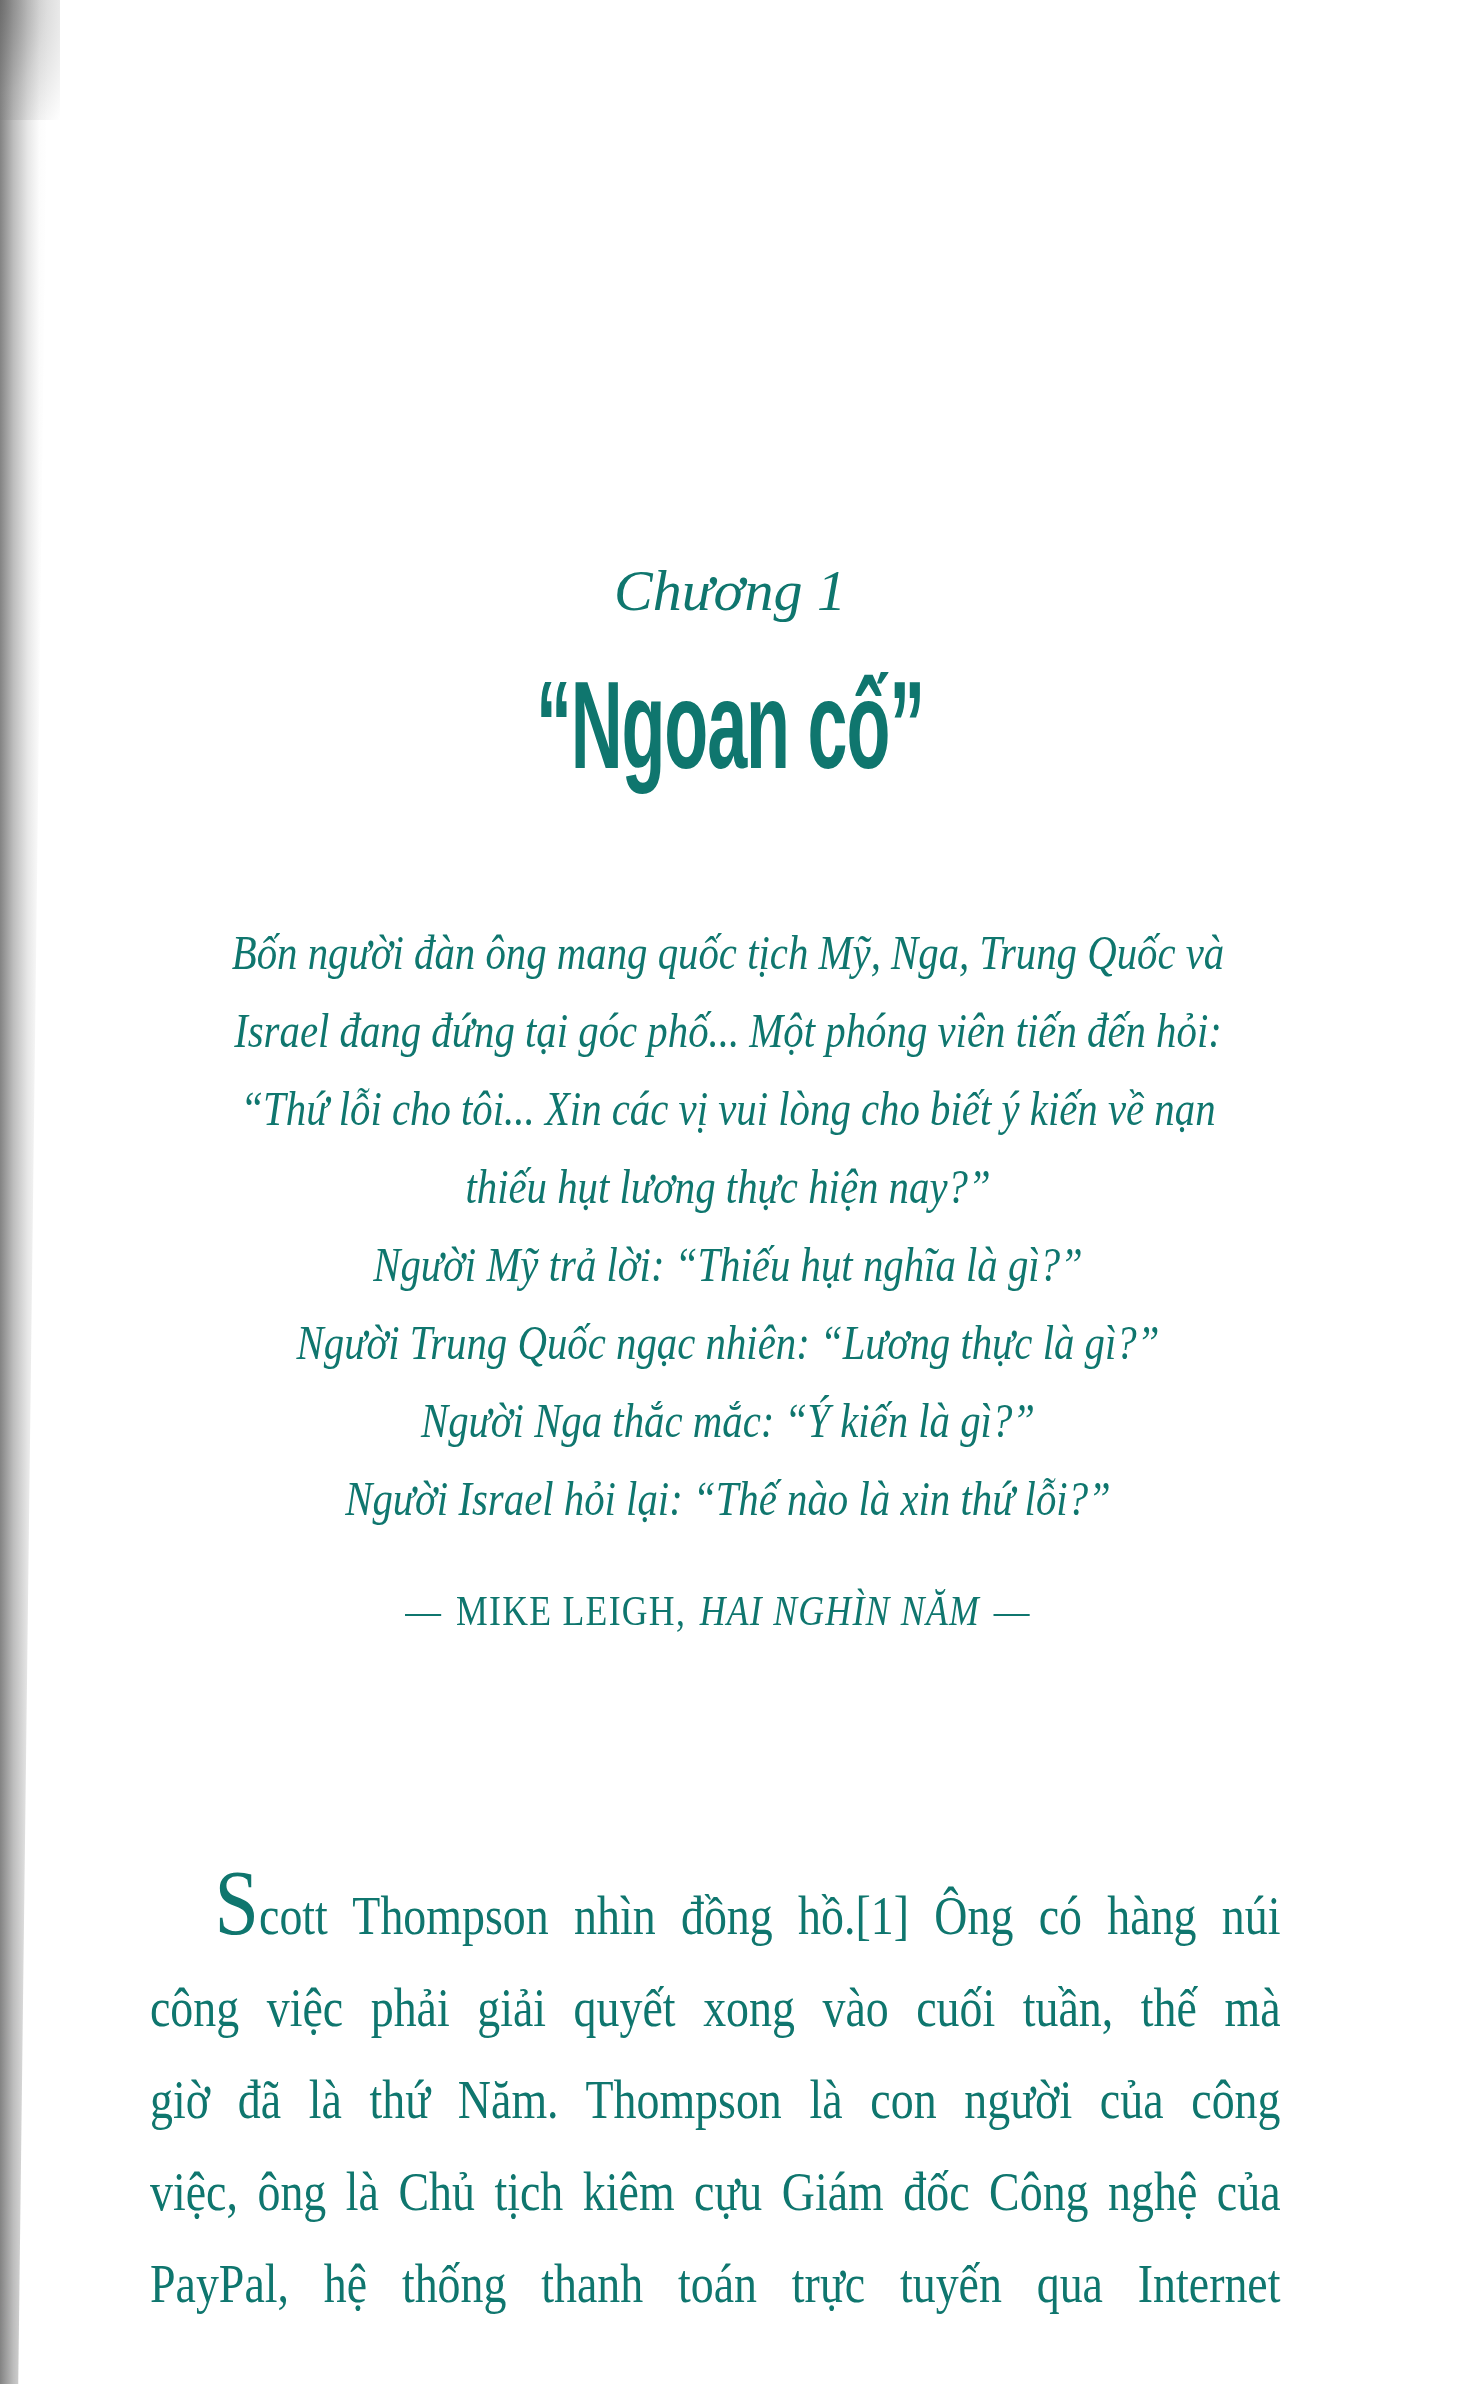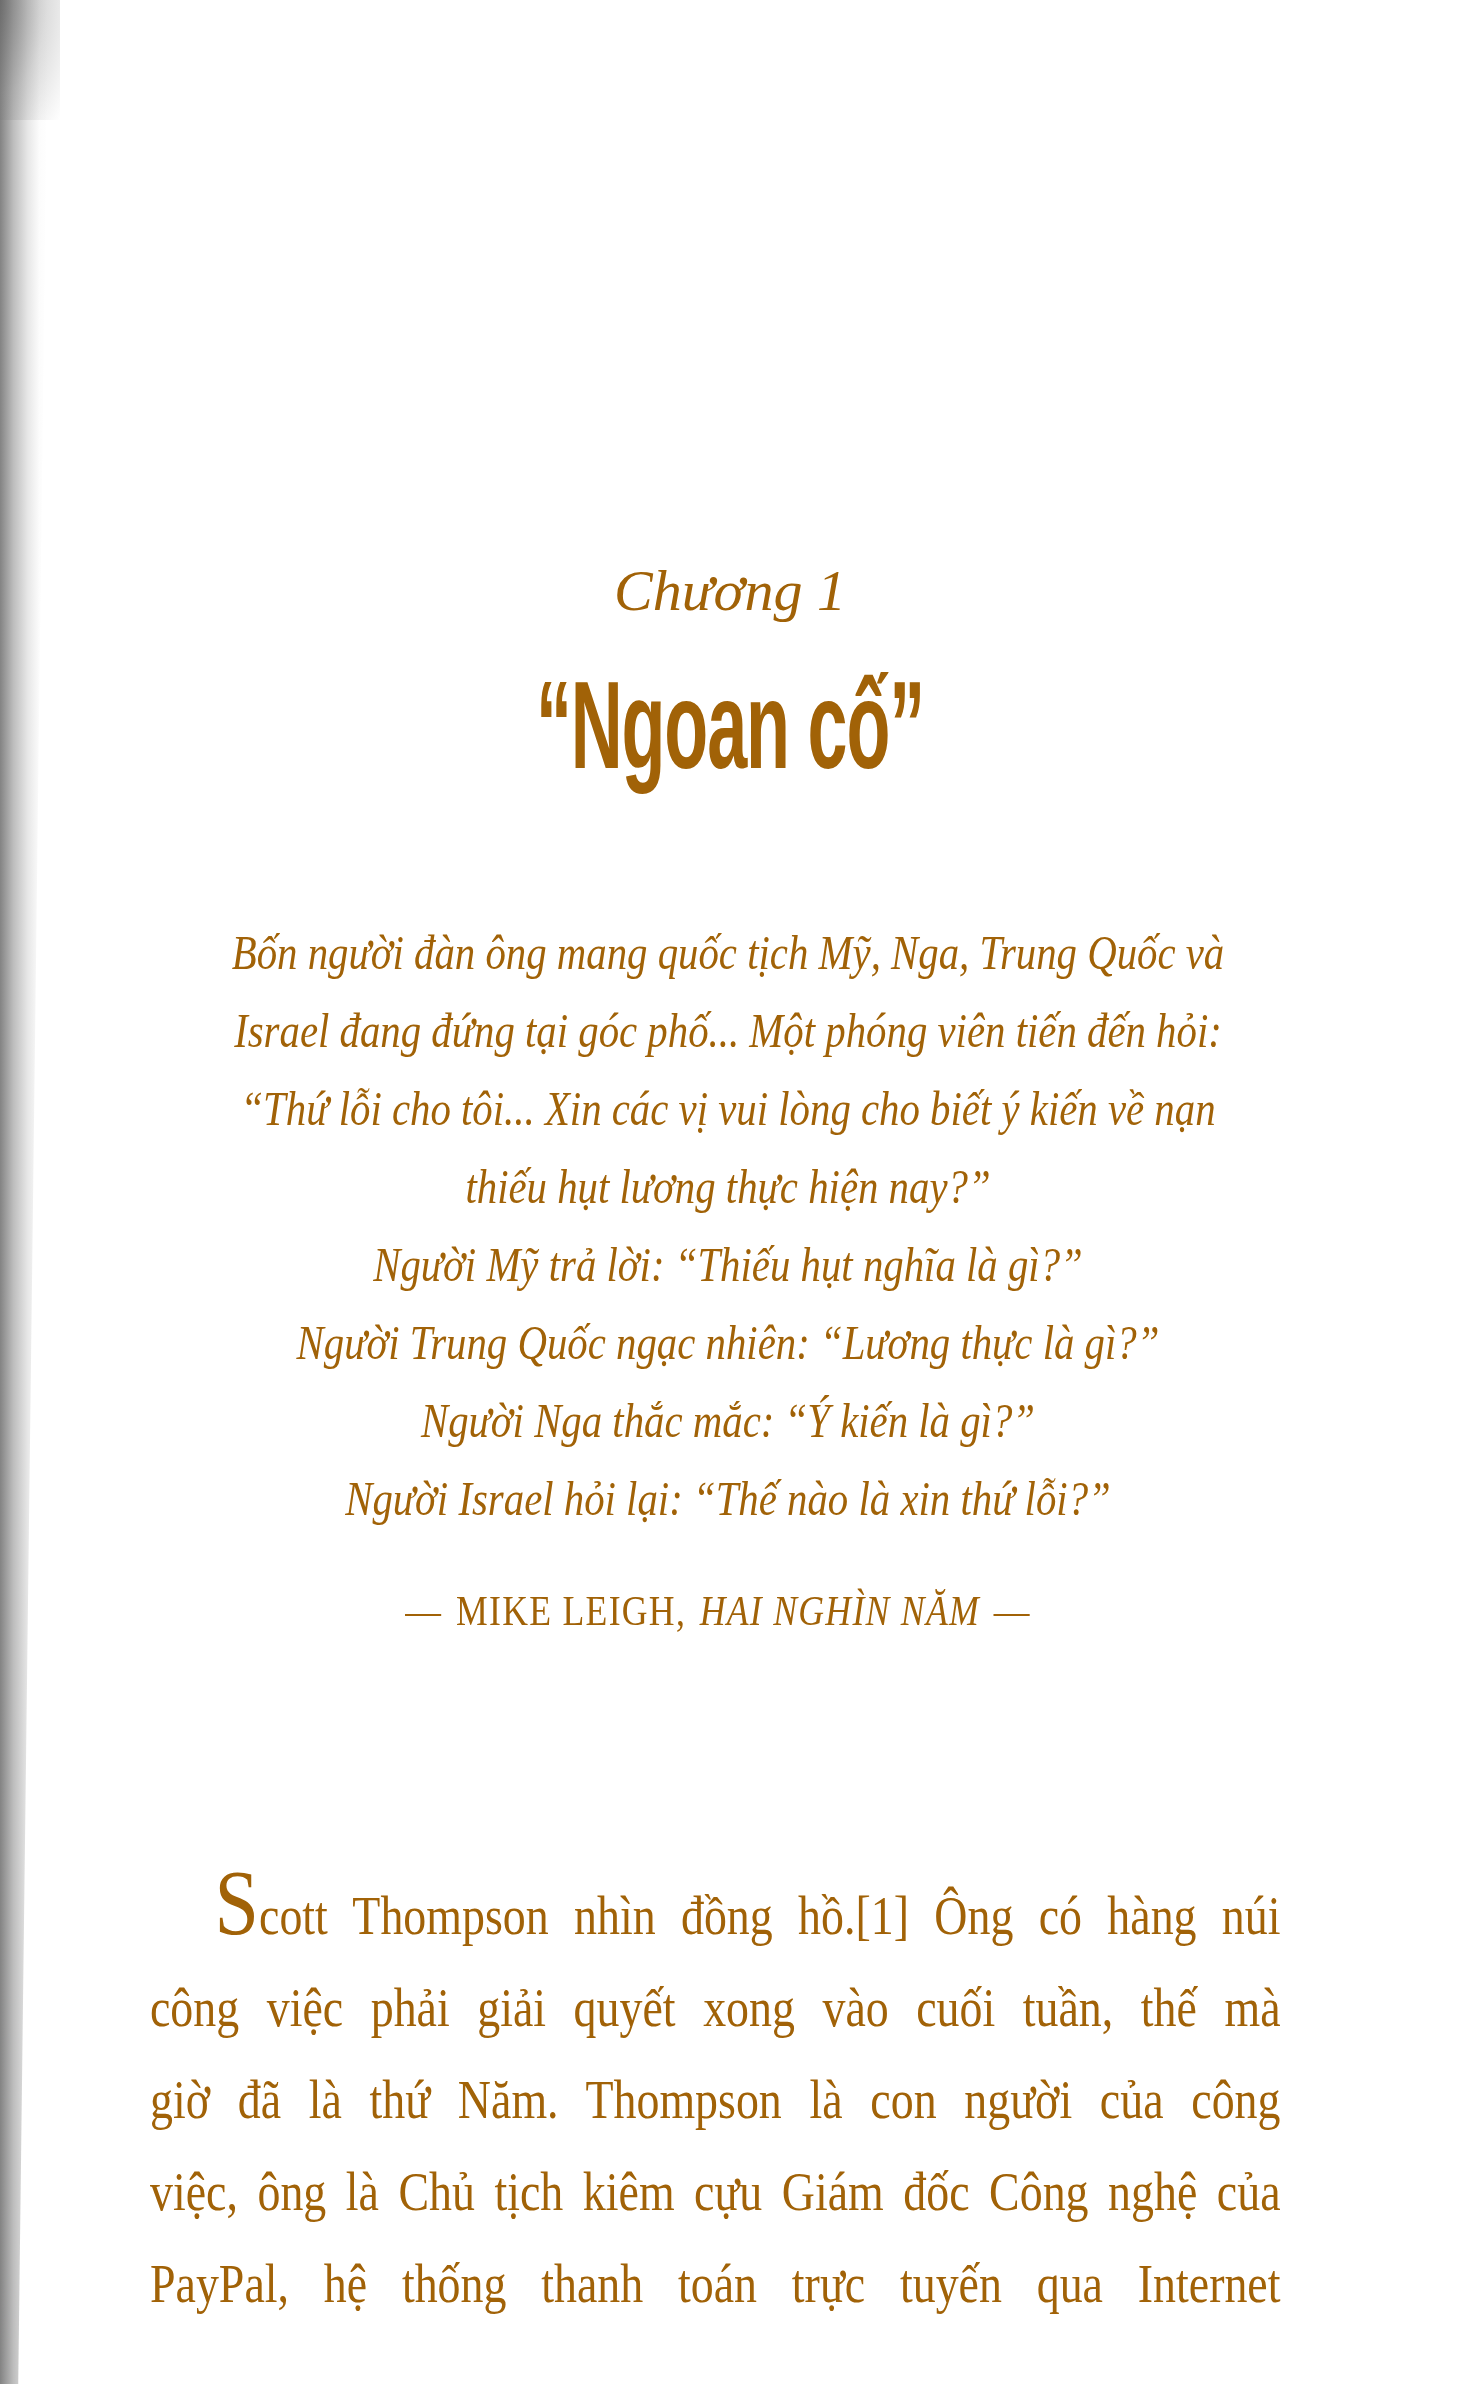--- a/index.html
+++ b/index.html
@@ -1,21 +1,21 @@
 <!DOCTYPE html>
 <html><head>
 <meta charset="utf-8">
 <style>
   html, body { margin:0; padding:0; background:#e9e9e9; }
   .page {
     position:relative;
     width:1468px; height:2384px;
     background:#ffffff;
     overflow:hidden;
-    color:#a16207;
+    color:#0f766e;
     margin:0 auto;
   }
   
   .spine {
     position:absolute; left:0; top:0; width:48px; height:100%;
     background:linear-gradient(90deg,
       rgba(100,100,100,0.80) 0%,
       rgba(135,135,135,0.55) 28%,
       rgba(180,180,180,0.32) 58%,
       rgba(230,230,230,0.12) 82%,

